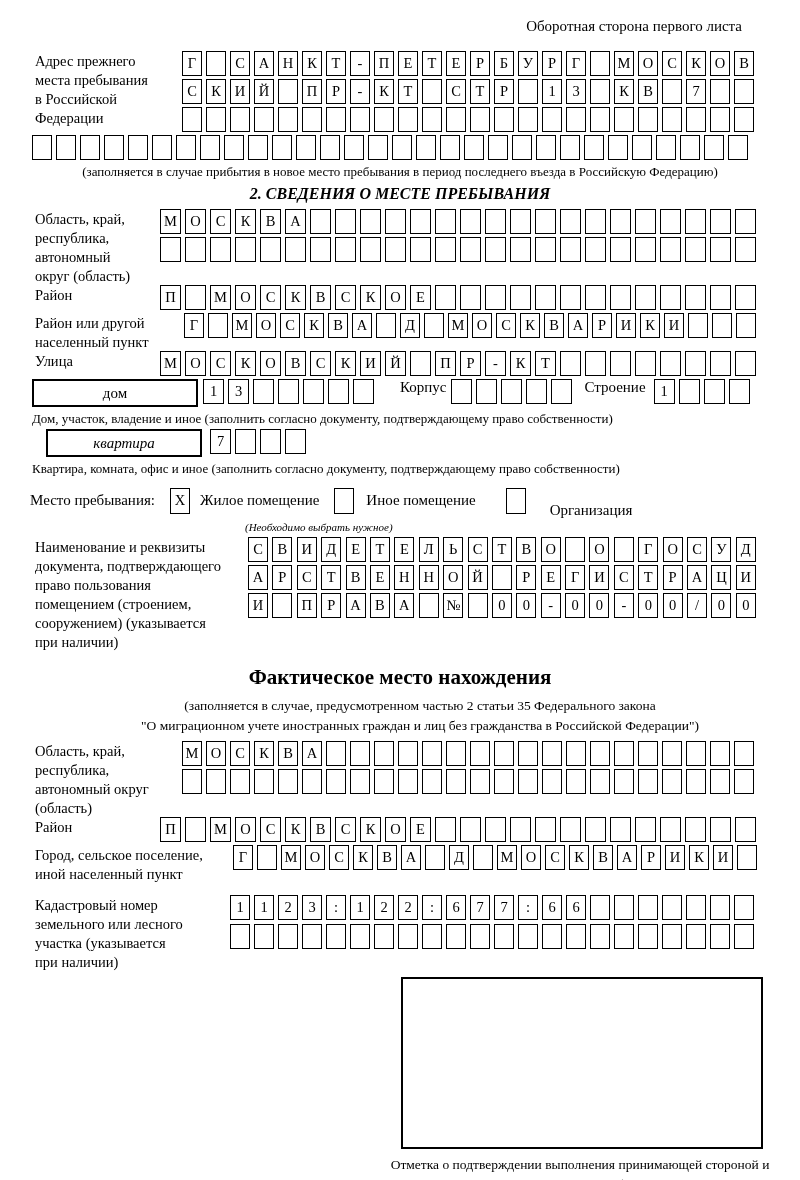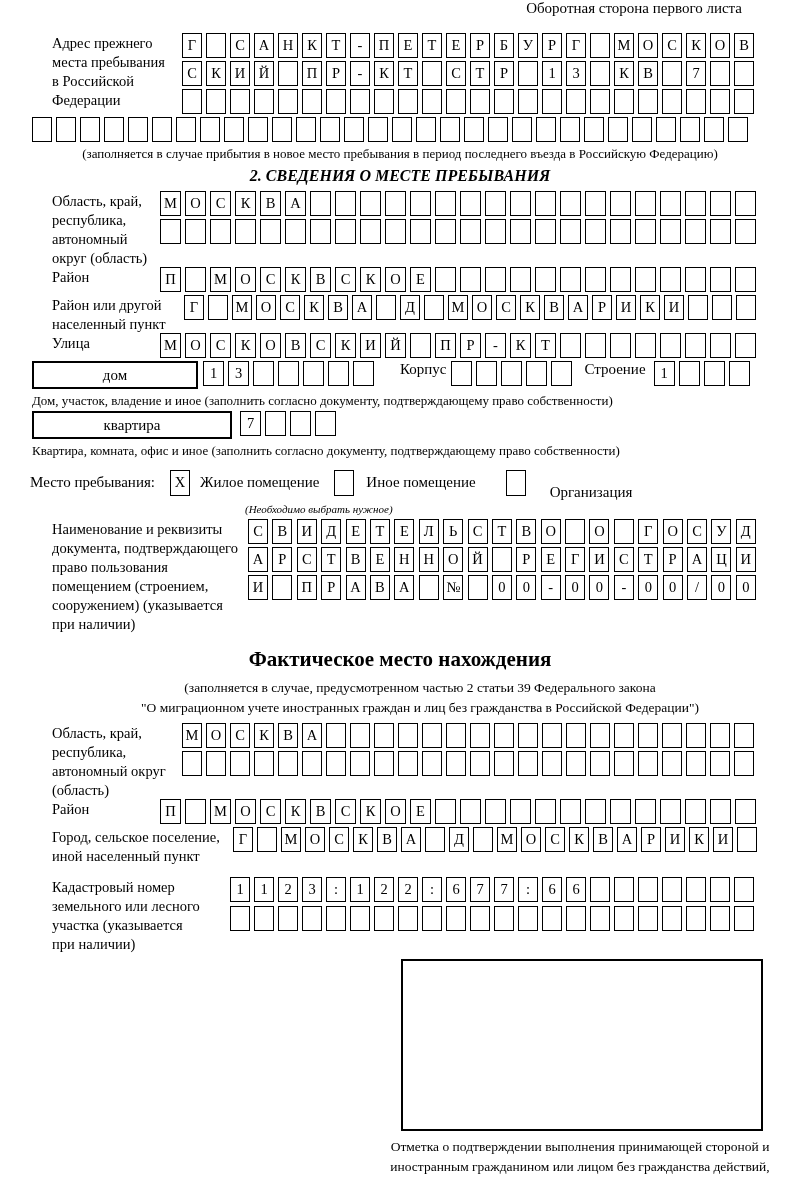--- a/index.html
+++ b/index.html
@@ -4,25 +4,25 @@
 <style>
   * { box-sizing: border-box; margin: 0; padding: 0; }
   html, body { background: #fff; }
   body {
     width: 800px; height: 1180px; overflow: hidden;
     font-family: "Liberation Serif", "DejaVu Serif", serif;
     color: #000; position: relative;
   }
   .page { padding: 0 30px; }
 
-  .header-note { text-align: right; padding-right: 28px;
+  .header-note { padding-top: 18px; text-align: right; padding-right: 28px;
     font-size: 15px; margin-bottom: 16px; }
 
   .field { position: relative; }
-  .flabel { position: absolute; left: 22px; top: 1px; font-size: 14.5px;
+  .flabel { position: absolute; left: 5px; top: 1px; font-size: 14.5px;
     line-height: 19px; white-space: pre-line; }
 
   .boxrow { display: flex; gap: 4px; margin-bottom: 3px; }
   .cell { flex: 0 0 auto; width: 21px; height: 25px; border: 1.8px solid #000;
     display: flex; align-items: center; justify-content: center;
     font-size: 14.5px; line-height: 1; background: #fff; }
 
   .ml152 { margin-left: 152px; } .ml154 { margin-left: 154px; }
   .ml130 { margin-left: 130px; } .ml218 { margin-left: 218px; }
   .ml203 { margin-left: 203px; } .ml200 { margin-left: 200px; }
@@ -40,21 +40,21 @@
   .sec-title { text-align: center; font-weight: bold; font-size: 16px;
     margin: 2px 0 6px 0; font-style: italic; }
 
   .minh76 { min-height: 76px; } .minh36 { min-height: 38px; }
   .minh126 { min-height: 124px; }
 
   .inline-row { display: flex; margin: 2px 0 3px 0; }
   .named-box { height: 28px; border: 2px solid #000; display: flex;
     align-items: center; justify-content: center; font-size: 15px; }
   .dom-box { width: 166px; margin-left: 2px; }
-  .kv-box { width: 200px; margin-left: 2px; }
+  .kv-box { width: 156px; margin-left: 16px; font-style: italic; }
   .subcells { display: flex; gap: 4px; margin-left: 5px; }
   .inline-lbl { font-size: 15px; }
 
   .mesto-row { display: flex; align-items: center; margin-top: 5px; }
   .mesto-row .cell { height: 26px; }
   .mesto-label { width: 140px; font-size: 15px; }
   .mesto-note { font-size: 11px; margin: 2px 0 4px 215px; font-style: italic; }
 
   .fact-title { text-align: center; font-weight: bold; font-size: 21px;
     margin: 4px 0 6px 0; }
@@ -466,21 +466,21 @@
         <div class="cell">-</div>
         <div class="cell">0</div>
         <div class="cell">0</div>
         <div class="cell">/</div>
         <div class="cell">0</div>
         <div class="cell">0</div>
       </div>
   </div>
 
   <div class="fact-title">Фактическое место нахождения</div>
-  <div class="fact-cap" style="margin-bottom:0;">(заполняется в случае, предусмотренном частью 2 статьи 39 Федерального закона</div>
+  <div class="fact-cap" style="margin-bottom:0;">(заполняется в случае, предусмотренном частью 2 статьи 35 Федерального закона</div>
   <div class="fact-cap">"О миграционном учете иностранных граждан и лиц без гражданства в Российской Федерации")</div>
 
   <div class="field minh76">
     <div class="flabel">Область, край,
 республика,
 автономный округ
 (область)</div>
     <div class="boxrow r24 ml152">
         <div class="cell">М</div>
         <div class="cell">О</div>

